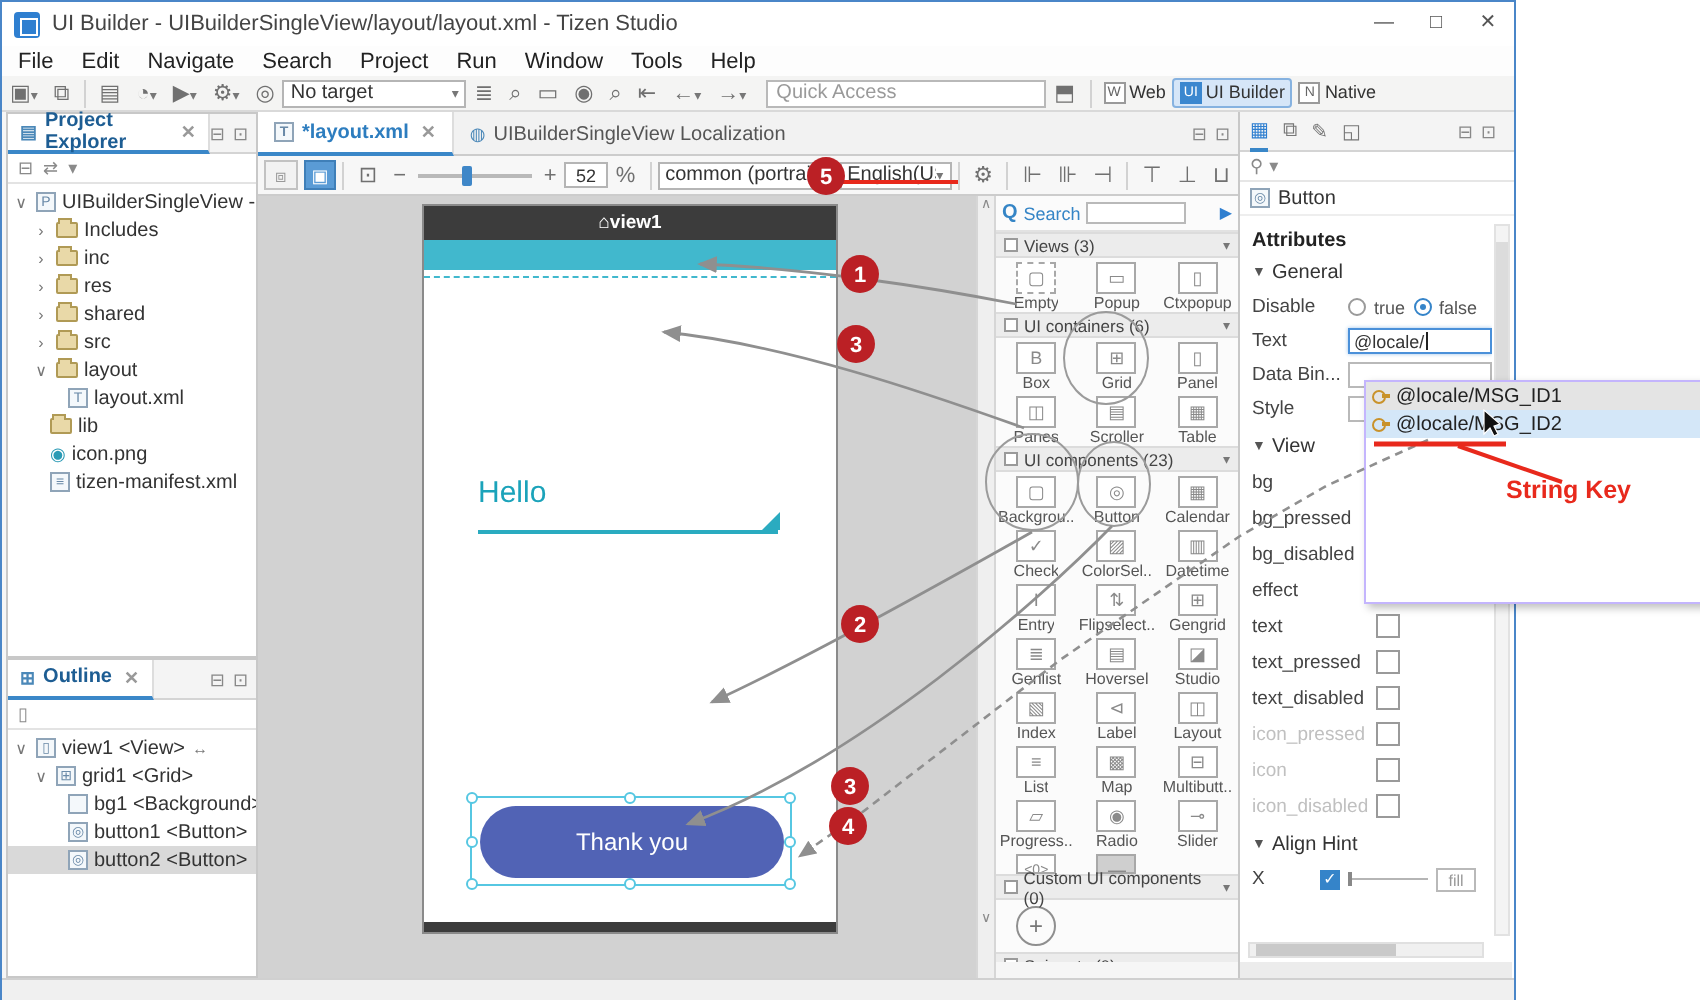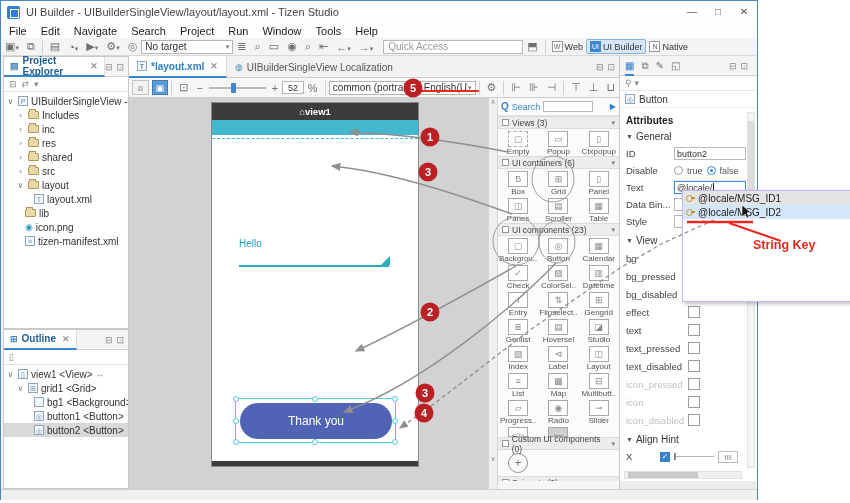--- a/index.html
+++ b/index.html
@@ -16,21 +16,21 @@
   .winbtns { margin-left:auto; display:flex; }
   .winbtn { width:26px; height:20px; text-align:center; font-size:10px; color:#555; line-height:20px; }
   .menubar { position:absolute; left:0; top:22px; width:756px; height:15px; background:#fdfdfd; display:flex; gap:14px; padding-left:8px; font-size:11px; color:#222; align-items:center; }
   .toolbar { position:absolute; left:0; top:37px; width:756px; height:18px; background:#f4f4f3; border-bottom:1px solid #d9d9d9; display:flex; align-items:center; font-size:11px; color:#6b6b6b; }
   .tbi { padding:0 4px; font-size:11px; color:#707070; }
   .tbsep { width:1px; height:14px; background:#d2d2d2; margin:0 3px; }
   .dd-caret { font-size:7px; color:#777; }
   .combo { height:14px; background:#fff; border:1px solid #b5b5b5; font-size:10px; color:#333; display:flex; align-items:center; padding:0 3px; }
   .no-target { width:92px; justify-content:space-between; }
   .quickaccess { width:140px; height:14px; border:1px solid #b9b9b9; background:#fff; color:#9a9a9a; font-size:10px; padding:0 4px; display:flex; align-items:center; margin-left:6px; }
-  .persp { display:flex; align-items:center; gap:2px; font-size:9px; color:#333; padding:1px 3px; }
+  .persp { display:flex; gap:2px; font-size:9px; color:#333; padding:1px 3px; }
   .persp .pico { width:11px; height:11px; border:1px solid #9a9a9a; background:#fff; font-size:7px; text-align:center; line-height:10px; color:#666; }
   .persp.active { background:#d6e6f8; border:1px solid #86b2e0; border-radius:2px; }
   .persp.active .pico { background:#3b87cf; color:#fff; border-color:#3b87cf; }
 
   
   .vpanel { position:absolute; background:#fff; border:1px solid #c8c8c8; }
   .vhead { height:20px; background:#f4f4f4; border-bottom:1px solid #d4d4d4; display:flex; align-items:center; font-size:10px; }
   .vtab { display:flex; align-items:center; gap:4px; background:#fff; height:20px; padding:0 6px; border-right:1px solid #ddd; border-bottom:2px solid #3a87c8; color:#1d5d93; font-weight:bold; }
   .vclose { color:#999; font-size:9px; padding-left:2px; }
   .minmax { margin-left:auto; display:flex; gap:4px; padding-right:4px; color:#888; font-size:9px; }
@@ -55,21 +55,21 @@
   .ztrack { width:58px; height:2px; background:#b9b9b9; position:relative; margin:0 2px; }
   .zthumb { position:absolute; left:22px; top:-4px; width:5px; height:10px; background:#3f87c8; border-radius:1px; }
   .zval { width:22px; height:13px; border:1px solid #b5b5b5; background:#fff; font-size:9px; color:#333; text-align:center; line-height:12px; }
 
   .canvas { position:absolute; left:128px; top:97px; width:359px; height:391px; background:#d2d2d2; }
   .phone { position:absolute; left:82px; top:4px; width:208px; height:365px; background:#fff; border:1px solid #8a8a8a; }
   .ph-head { height:17px; background:#3c3c3c; color:#fff; font-size:9.5px; text-align:center; line-height:17px;font-weight:bold; }
   .ph-cyan { height:15px; background:#41b8cd; }
   .ph-dash { height:4px; border-bottom:1px dashed #41b8cd; }
   .ph-foot { position:absolute; left:0; bottom:0; width:100%; height:5px; background:#3c3c3c; }
-  .hello { position:absolute; left:27px; top:135px; color:#1ba3ba; font-size:10px; }
+  .hello { position:absolute; left:27px; top:135px; color:#1ba3ba; font-size:15px; }
   .entryline { position:absolute; left:27px; top:162px; width:150px; height:2px; background:#2aabc0; }
   .entrytri { position:absolute; left:169px; top:153px; width:0; height:0; border-left:9px solid transparent; border-bottom:9px solid #2aabc0; }
   .tybtn { position:absolute; left:28px; top:300px; width:152px; height:36px; background:#5163b5; border-radius:18px; color:#fff; font-size:12px; display:flex; align-items:center; justify-content:center; }
   .selbox { position:absolute; left:23px; top:295px; width:161px; height:45px; border:1px solid #56c7e2; }
   .hdl { position:absolute; width:6px; height:6px; border:1px solid #56c7e2; background:#fff; border-radius:50%; }
 
   .vscrollcol { position:absolute; left:487px; top:97px; width:10px; height:391px; background:#efefef; border-left:1px solid #d6d6d6; border-right:1px solid #d6d6d6; font-size:7px; color:#8a8a8a; text-align:center; }
   .vscrollcol .dn { position:absolute; bottom:26px; left:0; width:100%; }
 
   
@@ -597,24 +597,20 @@
       <span class="oicon">◎</span>
       <span>Button</span>
     </div>
     <div class="pbody">
       <div class="attr-h">Attributes</div>
       <div class="sect">
         <span class="tri">▼</span>
         <span>General</span>
       </div>
       <div class="frow">
-        <span class="flab">ID</span>
-        <span class="finput">button2</span>
-      </div>
-      <div class="frow">
         <span class="flab">Disable</span>
         <span class="radio"></span>
         <span style="font-size:9px; color:#555;">true</span>
         <span class="radio on"></span>
         <span style="font-size:9px; color:#555;">false</span>
       </div>
       <div class="frow">
         <span class="flab">Text</span>
         <span class="finput focus">
               <span>@locale/</span>

